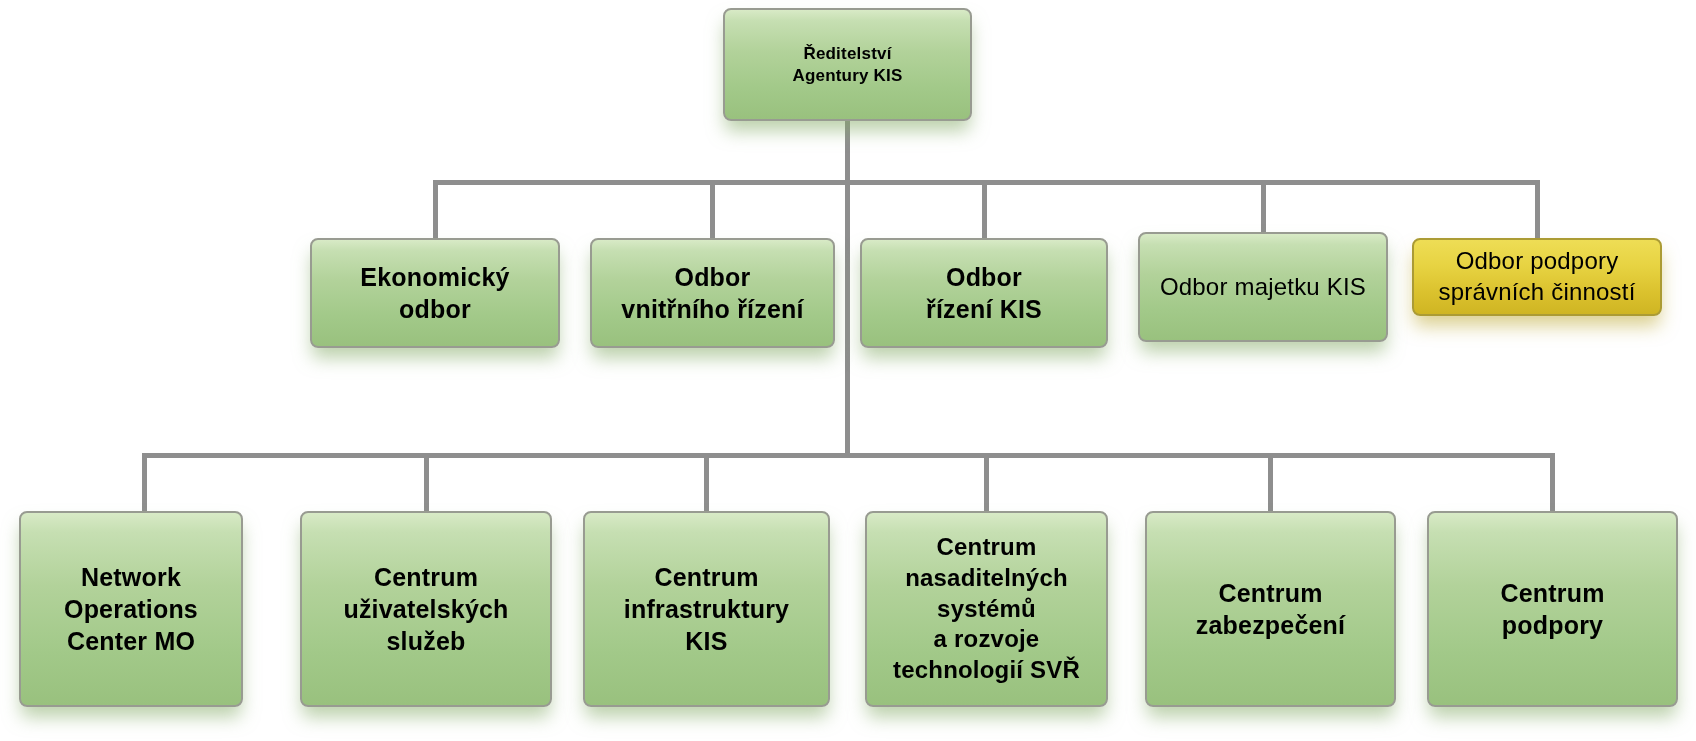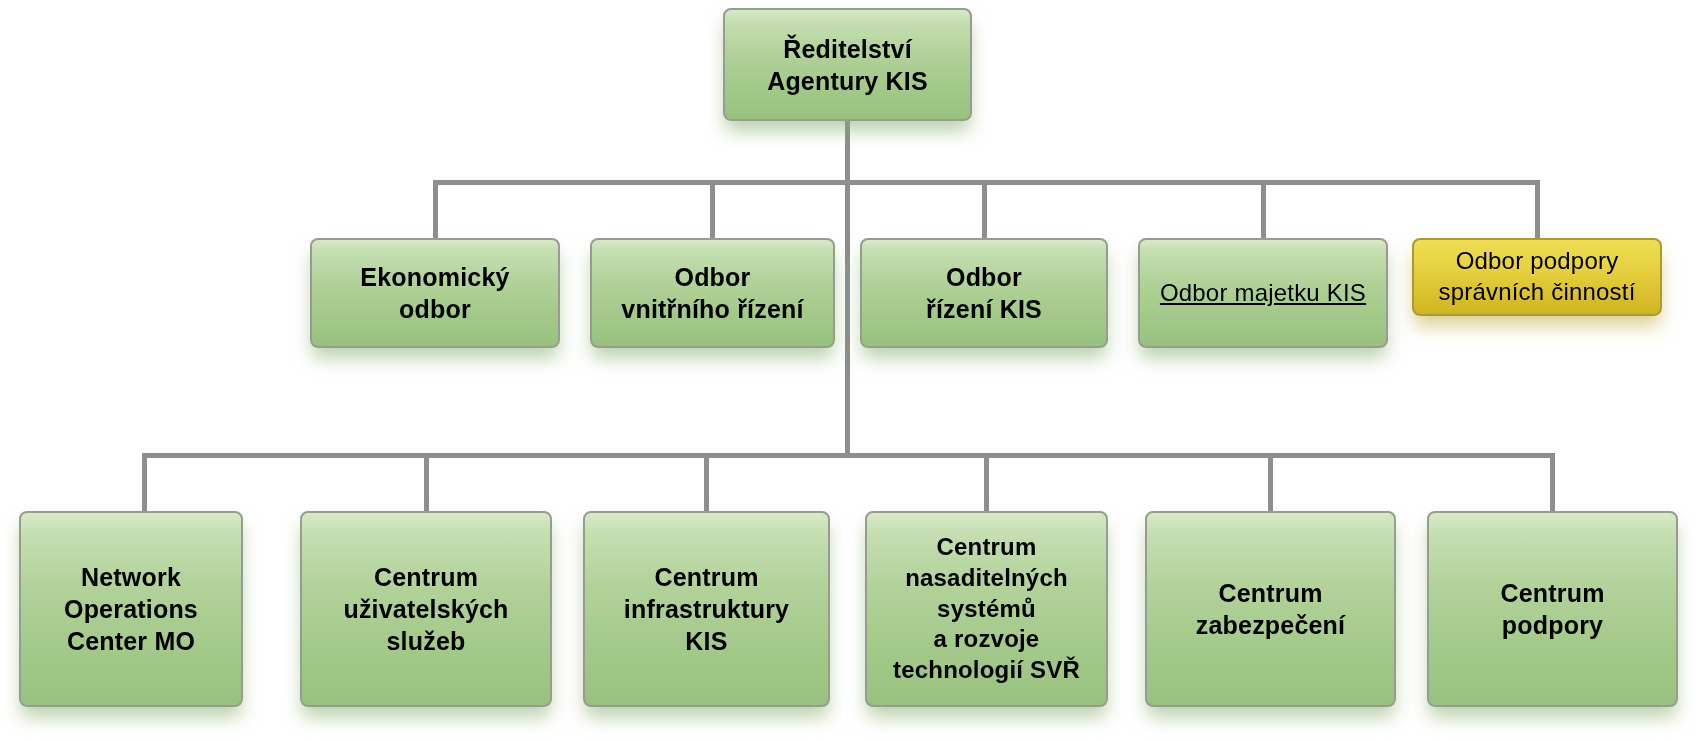--- a/index.html
+++ b/index.html
@@ -56,25 +56,25 @@
     border: 2px solid #989b91;
     box-shadow: 0 12px 18px -2px rgba(133, 171, 103, 0.55);
   }
   .node.yellow {
     background: linear-gradient(to bottom, #eedd55 0%, #e7d342 35%, #dbc22e 70%, #cfb523 100%);
     border: 2px solid #ab9b34;
     box-shadow: 0 12px 18px -2px rgba(186, 164, 38, 0.5);
   }
   .node .node-label { white-space: pre-line; }
   .fw-regular { font-weight: 400; }
-  #node-root { left: 723px;  top: 8px;   width: 249px; height: 113px; font-size: 25px; }
+  #node-root { left: 723px;  top: 8px;   width: 249px; height: 113px; font-size: 17px; }
   #node-b1   { left: 310px;  top: 238px; width: 250px; height: 110px; }
   #node-b2   { left: 590px;  top: 238px; width: 245px; height: 110px; }
   #node-b3   { left: 860px;  top: 238px; width: 248px; height: 110px; }
-  #node-b4   { left: 1138px; top: 238px; width: 250px; height: 110px; font-size: 24px; text-decoration: underline; }
+  #node-b4   { left: 1138px; top: 232px; width: 250px; height: 110px; font-size: 24px; }
   #node-b5   { left: 1412px; top: 238px; width: 250px; height: 78px; font-size: 24px; }
   #node-c1   { left: 19px;   top: 511px; width: 224px; height: 196px; }
   #node-c2   { left: 300px;  top: 511px; width: 252px; height: 196px; }
   #node-c3   { left: 583px;  top: 511px; width: 247px; height: 196px; }
   #node-c4   { left: 865px;  top: 511px; width: 243px; height: 196px; font-size: 24px; }
   #node-c5   { left: 1145px; top: 511px; width: 251px; height: 196px; }
   #node-c6   { left: 1427px; top: 511px; width: 251px; height: 196px; }
 </style>
 </head>
 <body>

